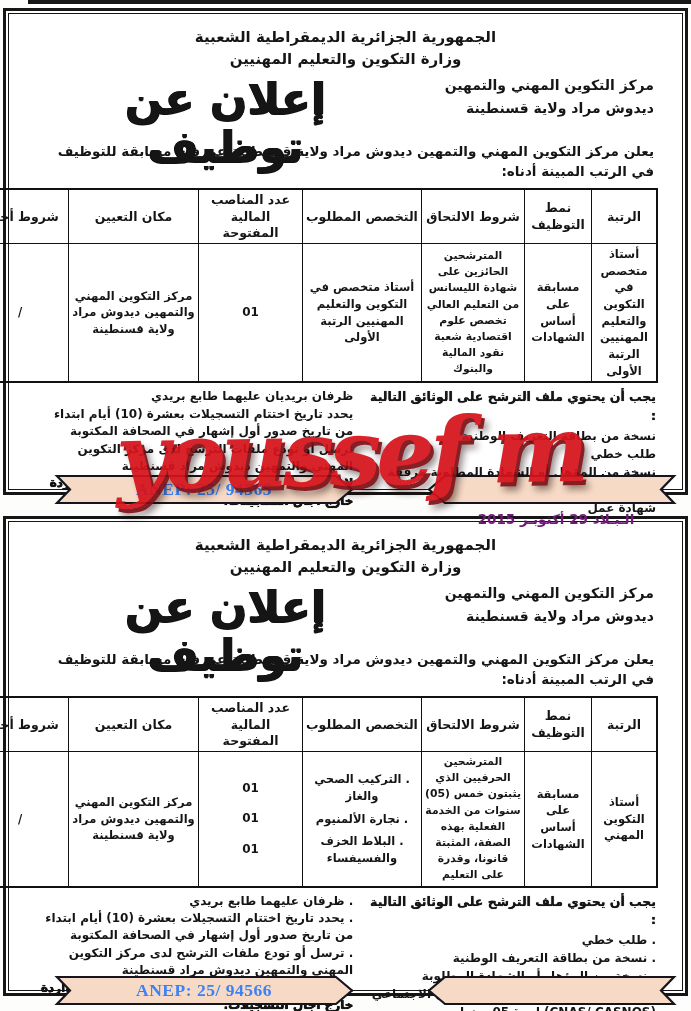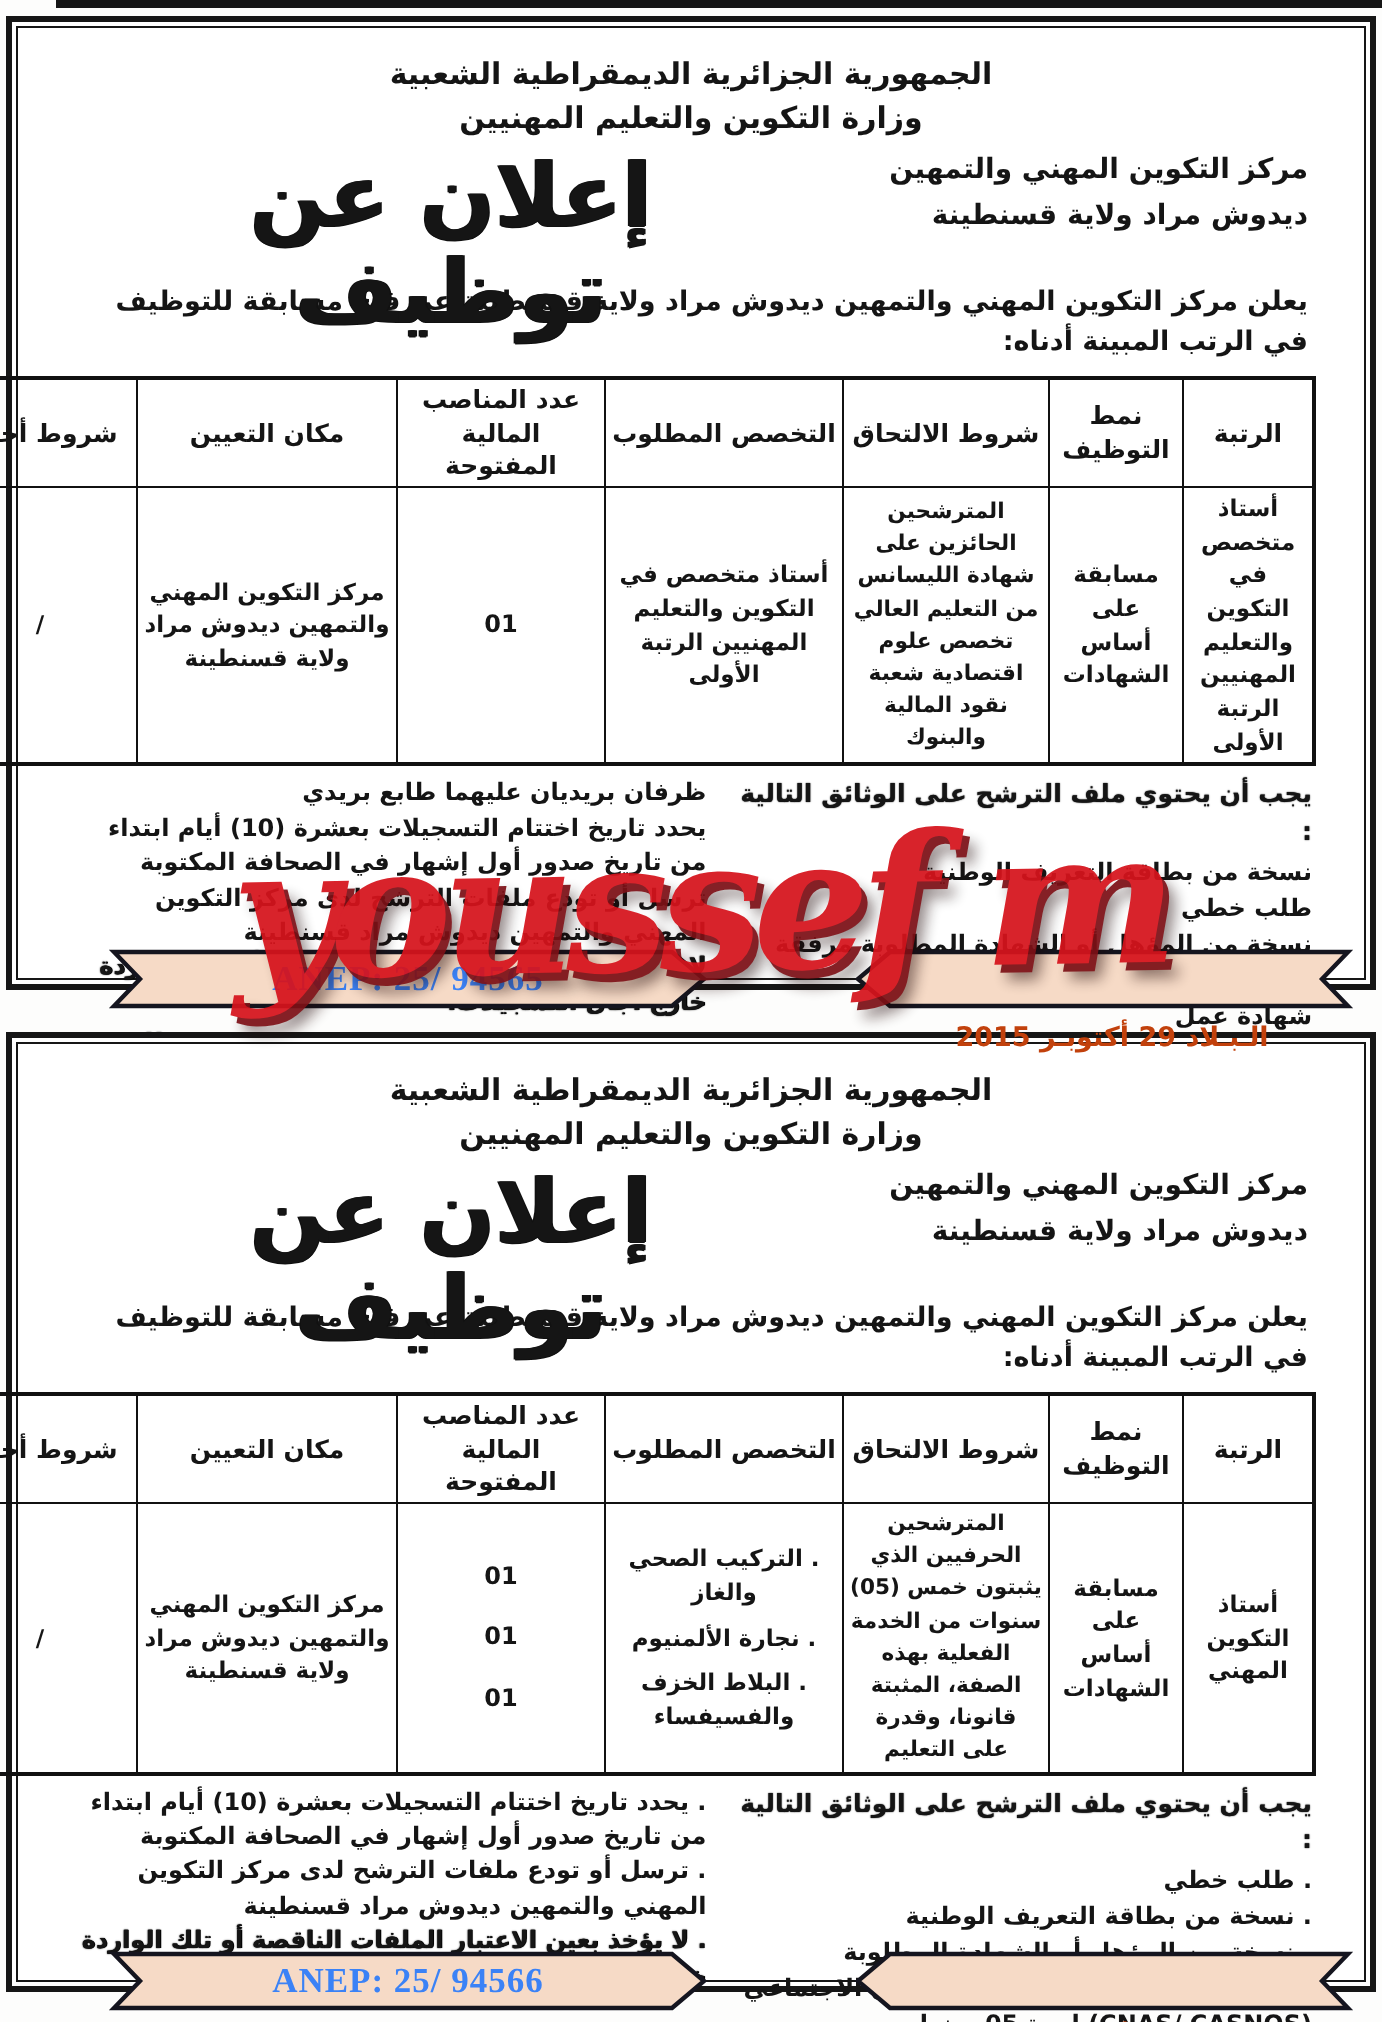--- a/index.html
+++ b/index.html
@@ -52,21 +52,21 @@
   .doc-line{white-space:normal;}
   .notes-col{width:53%;font-size:12px;line-height:1.45;text-align:right;padding-right:10px;box-sizing:border-box;}
   .heavy{text-shadow:0 0 .8px #000,.4px 0 #000;}
   .director{text-align:left;font-size:14.5px;margin-top:3px;text-shadow:0 0 .7px #000;padding-left:6px;}
   .banner{position:absolute;bottom:-16px;height:31px;z-index:6;}
   .banner-svg{position:absolute;inset:0;width:100%;height:100%;}
   .banner-label{position:absolute;inset:0;display:flex;align-items:center;justify-content:center;}
   .banner.anep{left:44px;width:302px;}
   .banner.date{right:4px;width:252px;}
   .anep-label{direction:ltr;font-family:"Liberation Serif",serif;font-weight:bold;font-size:17.5px;letter-spacing:.5px;color:#3b82f6;}
-  .date-label{direction:rtl;font-size:13.5px;color:#c2410c;padding-left:8px;margin-top:45px;}
+  .date-label{direction:rtl;font-size:13.5px;color:#701a75;padding-left:8px;margin-top:45px;}
   .watermark{
     position:absolute;top:399px;left:116px;z-index:50;pointer-events:none;
     font-family:"DejaVu Serif",serif;font-style:italic;font-weight:bold;
     font-size:92px;letter-spacing:-5px;color:#d6131c;opacity:.93;
     text-shadow:3px 4px 0 #7c1016,6px 8px 7px rgba(30,5,5,.5);
     transform:rotate(-1deg);white-space:nowrap;
   }
 </style>
 </head>
 <body>
@@ -196,20 +196,21 @@
       <div>
           <div class="doc-line">. طلب خطي</div>
           <div class="doc-line">. نسخة من بطاقة التعريف الوطنية</div>
           <div class="doc-line">. نسخة من المؤهل أو الشهادة المطلوبة</div>
           <div class="doc-line">. شهادة تثبت الإنتماء لصندوق الضمان الاجتماعي (CNAS/ CASNOS) لمدة 05 سنوات</div>
           <div class="doc-line">. بطاقة معلومات تملأ من طرف المترشح</div>
         </div>
     </div>
     <div class="notes-col">
       <div>
+          <div class="note-line">. ظرفان عليهما طابع بريدي</div>
           <div class="note-line">. يحدد تاريخ اختتام التسجيلات بعشرة (10) أيام ابتداء من تاريخ صدور أول إشهار في الصحافة المكتوبة</div>
           <div class="note-line">. ترسل أو تودع ملفات الترشح لدى مركز التكوين المهني والتمهين ديدوش مراد قسنطينة</div>
         </div>
       <div class="heavy">. لا يؤخذ بعين الاعتبار الملفات الناقصة أو تلك الواردة خارج آجال التسجيلات.</div>
 
     </div>
   </div>
   <div class="banner anep">
     <svg class="banner-svg" viewBox="0 0 302 31" preserveAspectRatio="none">
       <polygon points="4,2 283,2 299,15.5 283,29 4,29 17,15.5" fill="#f6dac6" stroke="#15151f" stroke-width="2.2"></polygon>

